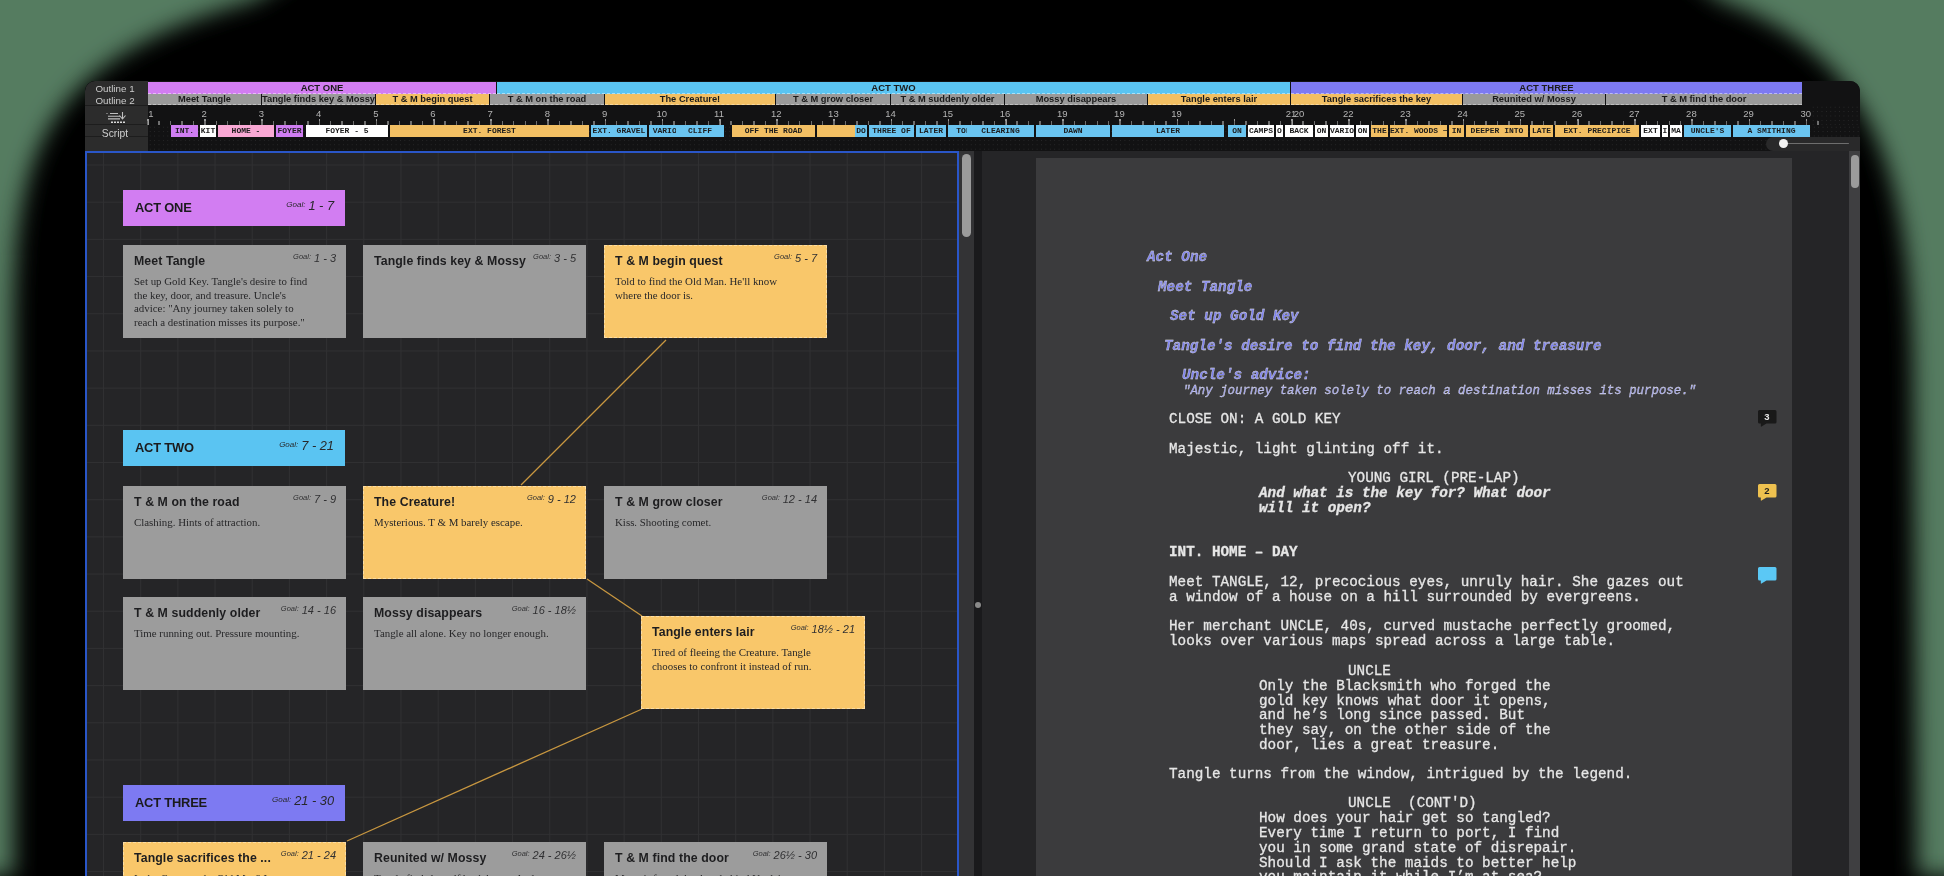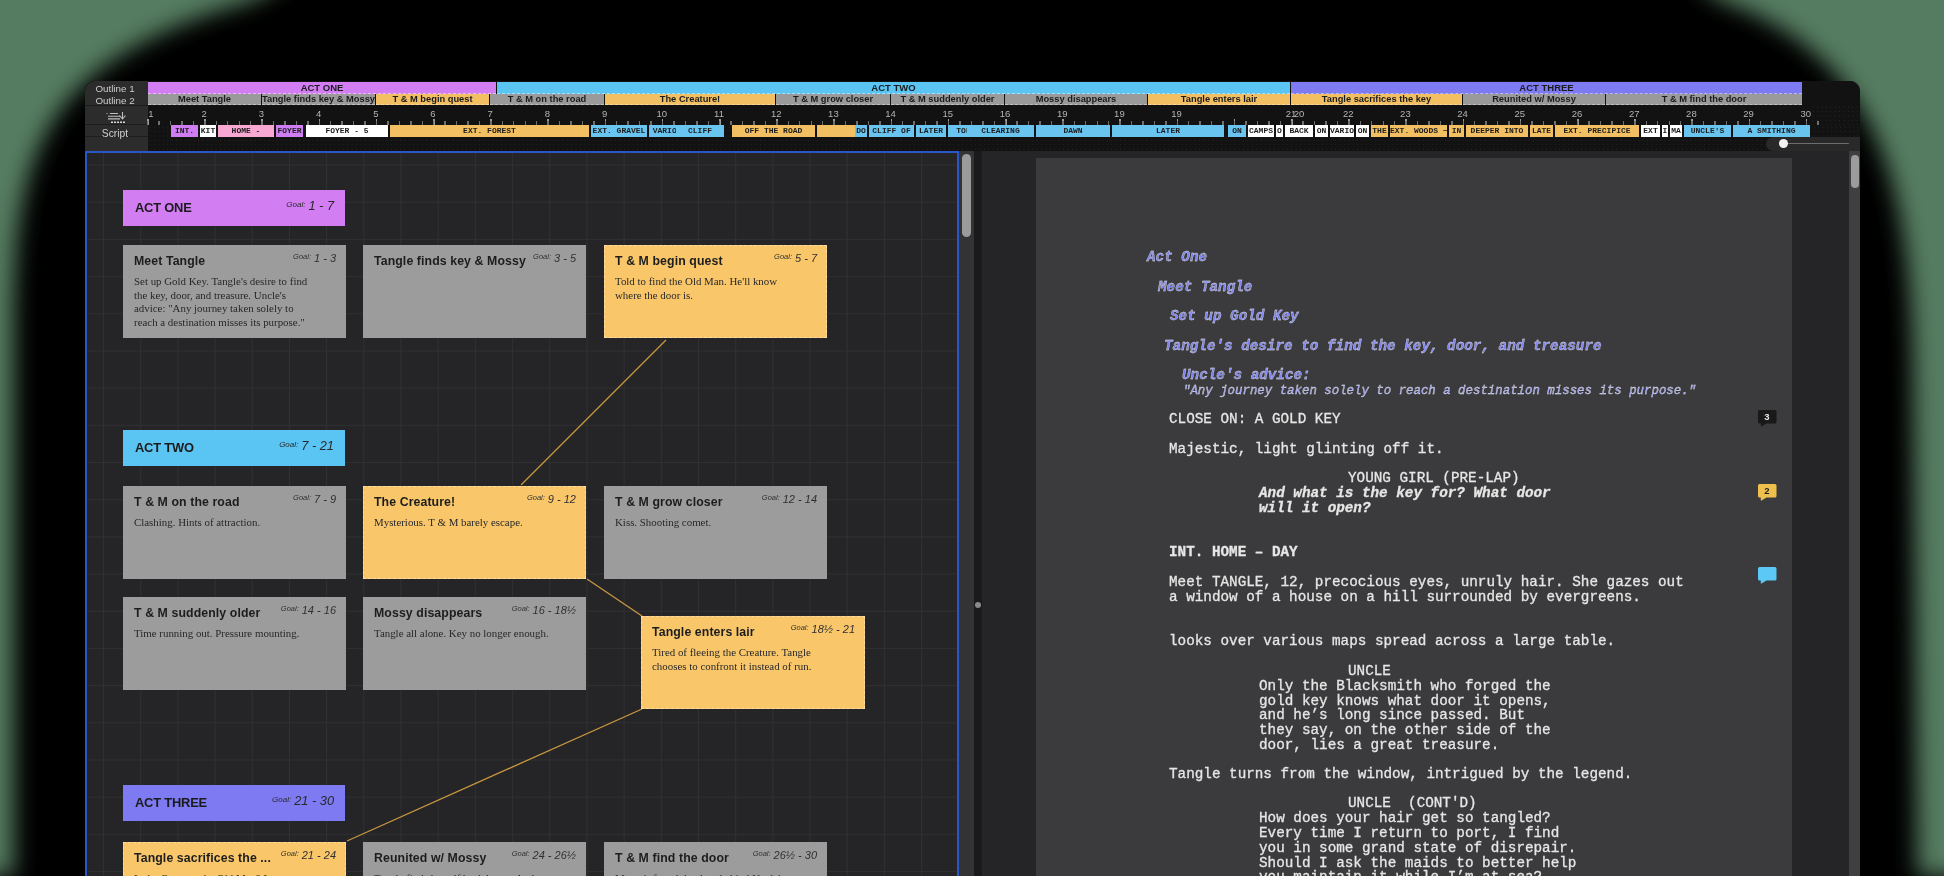--- a/index.html
+++ b/index.html
@@ -164,21 +164,21 @@
 <div class="strip" style="left:133px;width:56px;background:#f9a8d4;">HOME -</div>
 <div class="strip" style="left:191px;width:27px;background:#cf7df2;">FOYER</div>
 <div class="strip" style="left:221px;width:82px;background:#ffffff;">FOYER - 5</div>
 <div class="strip" style="left:305px;width:199px;background:#f2bf63;">EXT. FOREST</div>
 <div class="strip" style="left:506px;width:56px;background:#6ac4f0;">EXT. GRAVEL</div>
 <div class="strip" style="left:564px;width:41px;background:#6ac4f0;">VARIOUS</div>
 <div class="strip" style="left:591px;width:48px;background:#6ac4f0;">CLIFF</div>
 <div class="strip" style="left:647px;width:83px;background:#f2bf63;">OFF THE ROAD</div>
 <div class="strip" style="left:732px;width:36px;background:#f2bf63;padding-left:44px;">GRAVEL</div>
 <div class="strip" style="left:770px;width:12px;background:#6ac4f0;">DO</div>
-<div class="strip" style="left:784px;width:45px;background:#6ac4f0;">CLIFF OF</div>
+<div class="strip" style="left:784px;width:45px;background:#6ac4f0;">THREE OF</div>
 <div class="strip" style="left:831px;width:30px;background:#6ac4f0;">LATER</div>
 <div class="strip" style="left:863px;width:31px;background:#6ac4f0;">TOP</div>
 <div class="strip" style="left:882px;width:67px;background:#6ac4f0;">CLEARING</div>
 <div class="strip" style="left:951px;width:74px;background:#6ac4f0;">DAWN</div>
 <div class="strip" style="left:1027px;width:112px;background:#6ac4f0;">LATER</div>
 <div class="strip" style="left:1143px;width:18px;background:#6ac4f0;">ON</div>
 <div class="strip" style="left:1163px;width:26px;background:#ffffff;">CAMPS</div>
 <div class="strip" style="left:1191px;width:7px;background:#ffffff;">O</div>
 <div class="strip" style="left:1200px;width:28px;background:#ffffff;">BACK</div>
 <div class="strip" style="left:1230px;width:13px;background:#ffffff;">ON</div>
@@ -292,20 +292,21 @@
 <div class="sl ol" style="left:146px;top:210px;">Uncle's advice:</div>
 <div class="sl ol2" style="left:147px;top:226px;">"Any journey taken solely to reach a destination misses its purpose."</div>
 <div class="sl" style="left:133px;top:254px;">CLOSE ON: A GOLD KEY</div>
 <div class="sl" style="left:133px;top:284px;">Majestic, light glinting off it.</div>
 <div class="sl" style="left:312px;top:313px;">YOUNG GIRL (PRE-LAP)</div>
 <div class="sl it bd" style="left:223px;top:328px;">And what is the key for? What door</div>
 <div class="sl it bd" style="left:223px;top:343px;">will it open?</div>
 <div class="sl bd" style="left:133px;top:387px;">INT. HOME – DAY</div>
 <div class="sl" style="left:133px;top:417px;">Meet TANGLE, 12, precocious eyes, unruly hair. She gazes out</div>
 <div class="sl" style="left:133px;top:432px;">a window of a house on a hill surrounded by evergreens.</div>
+<div class="sl" style="left:133px;top:461px;">Her merchant UNCLE, 40s, curved mustache perfectly groomed,</div>
 <div class="sl" style="left:133px;top:476px;">looks over various maps spread across a large table.</div>
 <div class="sl" style="left:312px;top:506px;">UNCLE</div>
 <div class="sl" style="left:223px;top:521px;">Only the Blacksmith who forged the</div>
 <div class="sl" style="left:223px;top:536px;">gold key knows what door it opens,</div>
 <div class="sl" style="left:223px;top:550px;">and he’s long since passed. But</div>
 <div class="sl" style="left:223px;top:565px;">they say, on the other side of the</div>
 <div class="sl" style="left:223px;top:580px;">door, lies a great treasure.</div>
 <div class="sl" style="left:133px;top:609px;">Tangle turns from the window, intrigued by the legend.</div>
 <div class="sl" style="left:312px;top:638px;">UNCLE  (CONT'D)</div>
 <div class="sl" style="left:223px;top:653px;">How does your hair get so tangled?</div>

